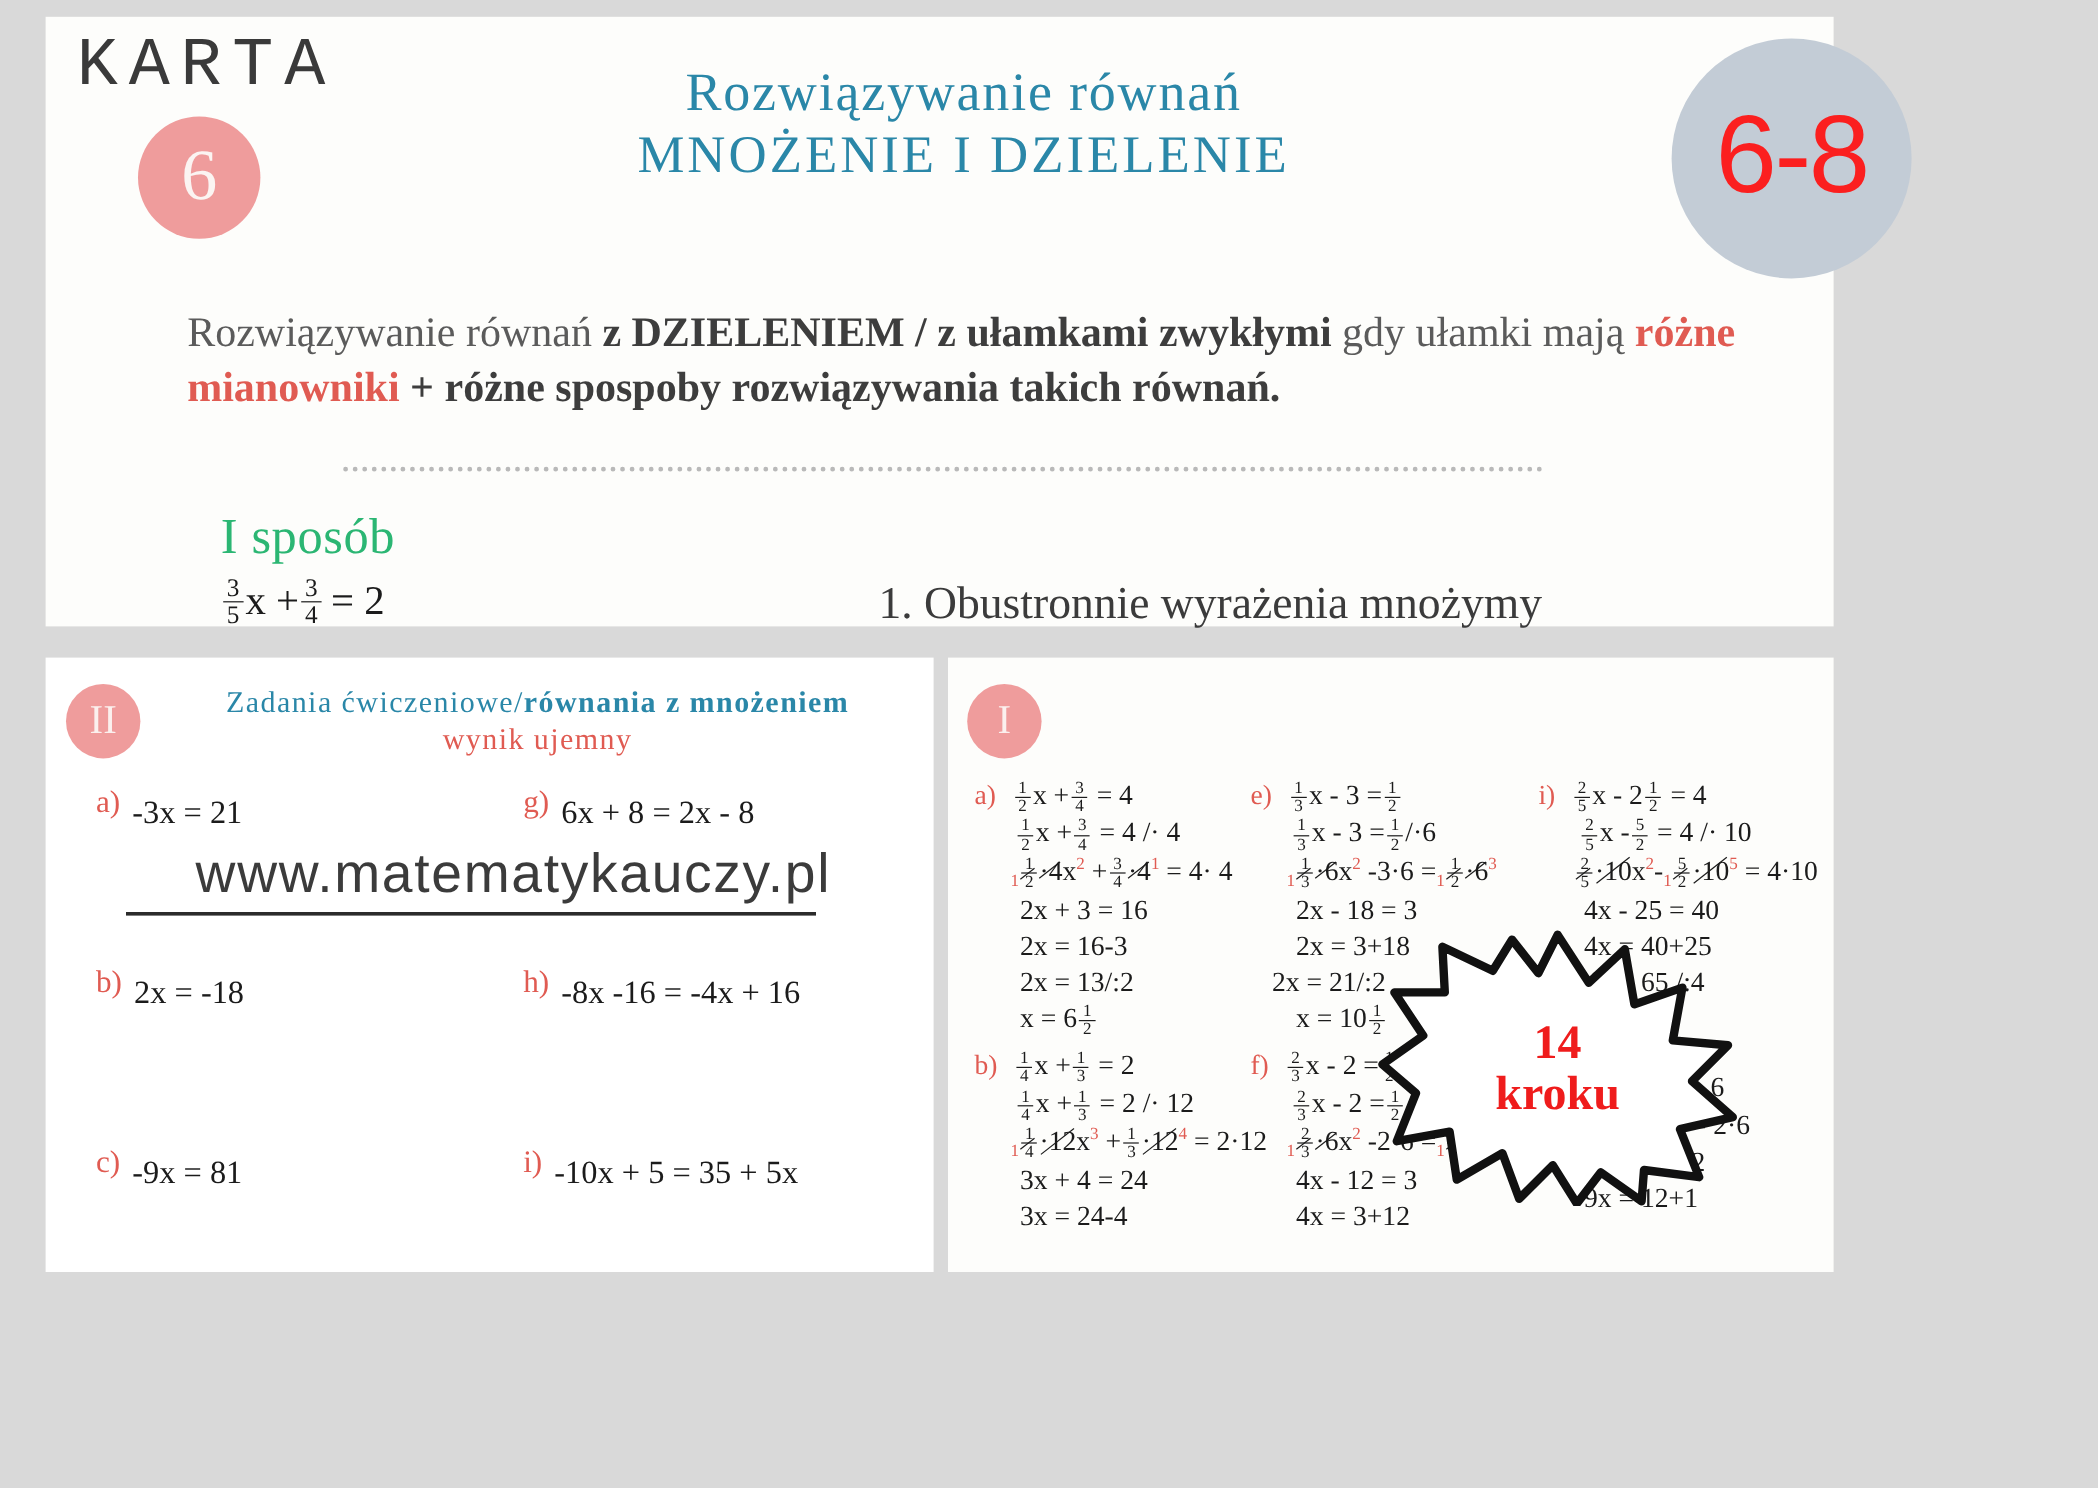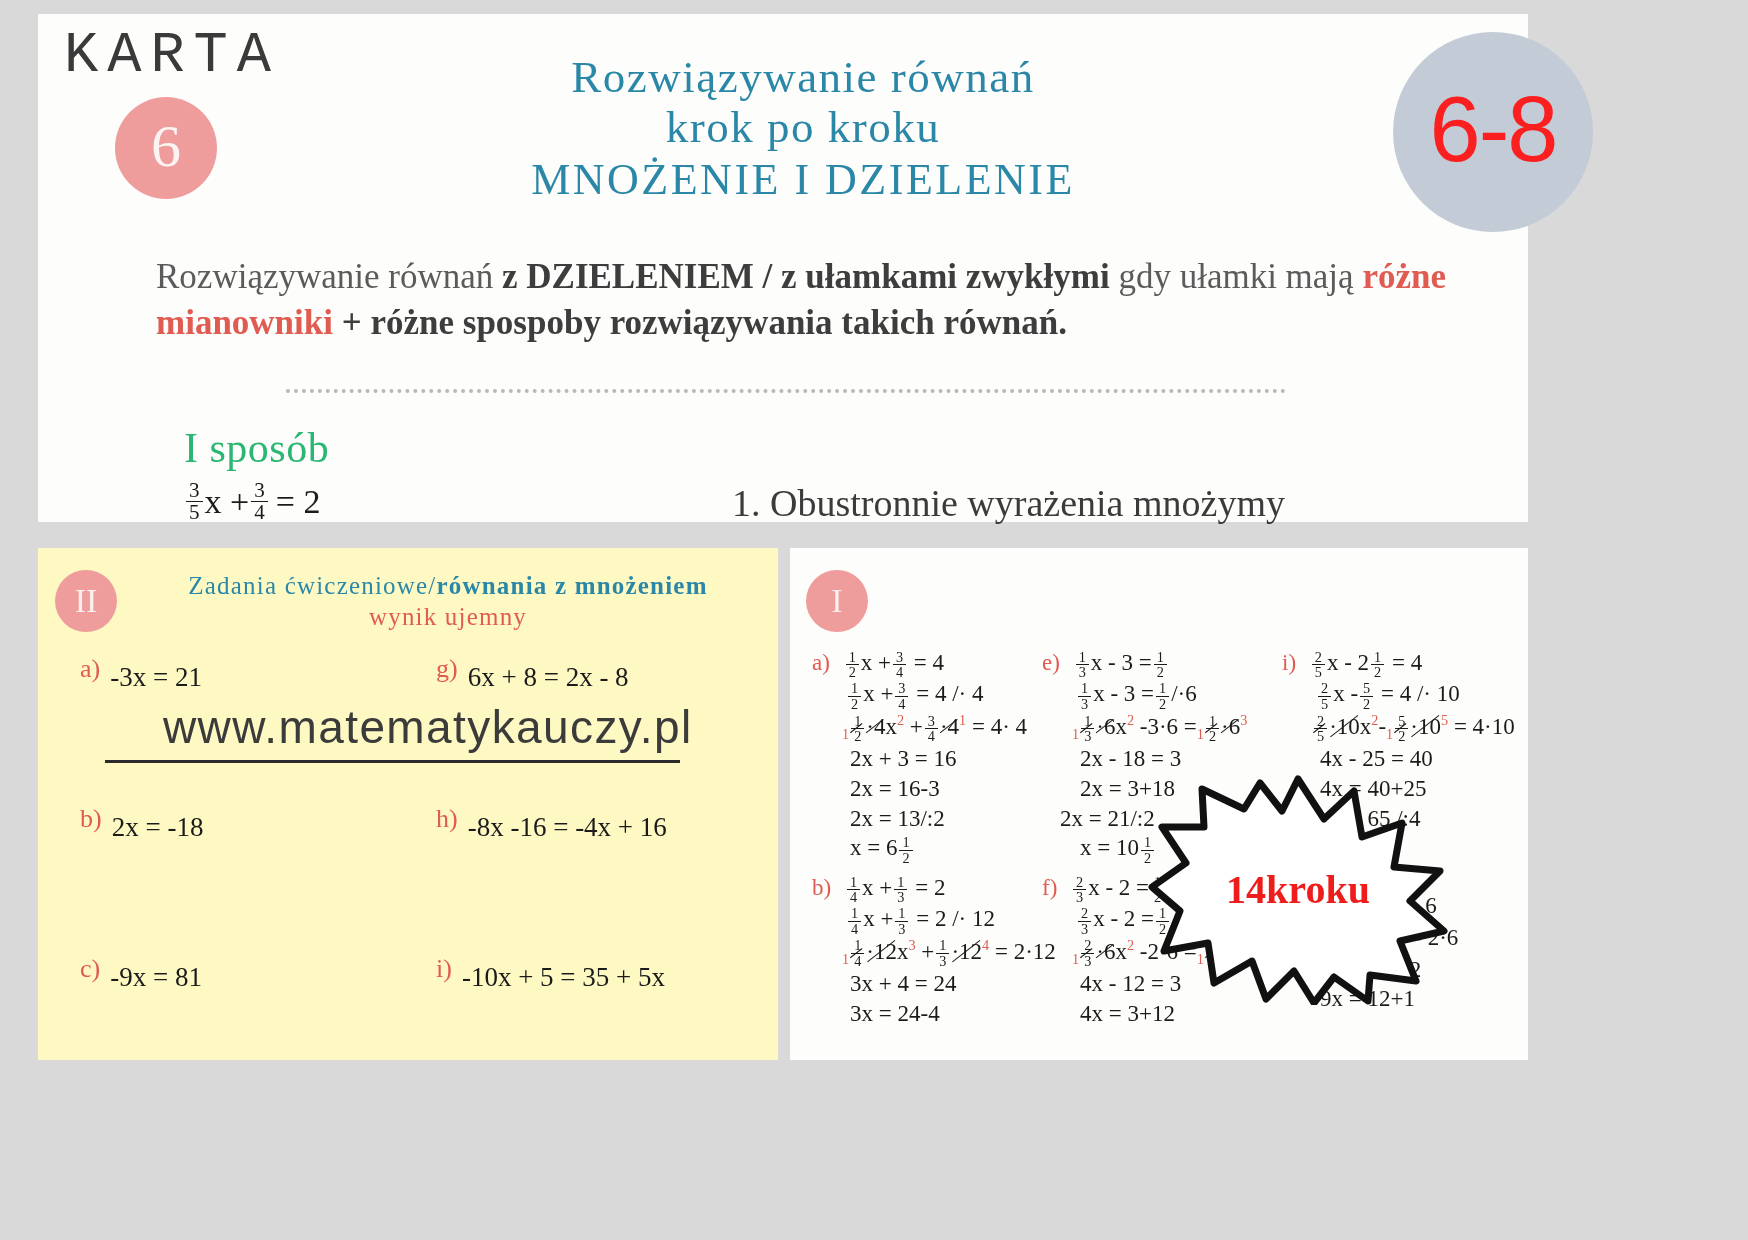--- a/index.html
+++ b/index.html
@@ -85,21 +85,21 @@
 
   
   .frac{ display:inline-flex; flex-direction:column; align-items:center;
          vertical-align:middle; line-height:1; margin:0 2px; }
   .frac .n{ font-size:0.62em; padding:0 3px; }
   .frac .d{ font-size:0.62em; padding:0 3px; border-top:1.6px solid currentColor; }
 
   
   #left-panel{
     position:absolute; left:38px; top:548px; width:740px; height:512px;
-    background:#fef9c3;
+    background:#ffffff;
   }
   #right-panel{
     position:absolute; left:790px; top:548px; width:738px; height:512px;
     background:#fdfdfb;
   }
 
   .roman-badge{
     position:absolute; width:62px; height:62px; border-radius:50%;
     background:#ef9c9c; display:flex; align-items:center; justify-content:center;
     color:#fbf0ee; font-size:34px; font-family:"Liberation Serif", serif;
@@ -138,39 +138,38 @@
     border-top:1.5px solid #1b1b1b; transform:rotate(-38deg) translateY(-50%);
   }
 
   
   #starburst{
     position:absolute; left:1148px; top:775px; width:300px; height:230px;
   }
   #starburst svg{ display:block; width:100%; height:100%; }
   #star-text{
     position:absolute; left:0; top:0; width:300px; height:230px;
-    display:flex; flex-direction:row; align-items:center; justify-content:center;
+    display:flex; flex-direction:column; align-items:center; justify-content:center;
     color:#ef1c1c; font-weight:700; font-size:40px; line-height:1.05;
     font-family:"Liberation Serif", serif;
   }
 </style>
 </head>
 <body>
 
 <div id="top-panel">
 
   <div id="karta-word">KARTA</div>
 
   <div id="karta-circle">
     <span id="karta-num">6</span>
   </div>
 
   <div id="main-title">
     <span class="l1">Rozwiązywanie równań</span>
-    <span class="l2">krok po kroku</span>
     <span class="l3">MNOŻENIE I DZIELENIE</span>
   </div>
 
   <div id="grade-badge">
     <span>6-8</span>
   </div>
 
   <div id="desc">
     <span>Rozwiązywanie równań </span><b>z DZIELENIEM / z ułamkami zwykłymi</b><span> gdy ułamki mają </span><span class="red">różne mianowniki</span><b> + różne spospoby rozwiązywania takich równań.</b>
   </div>

